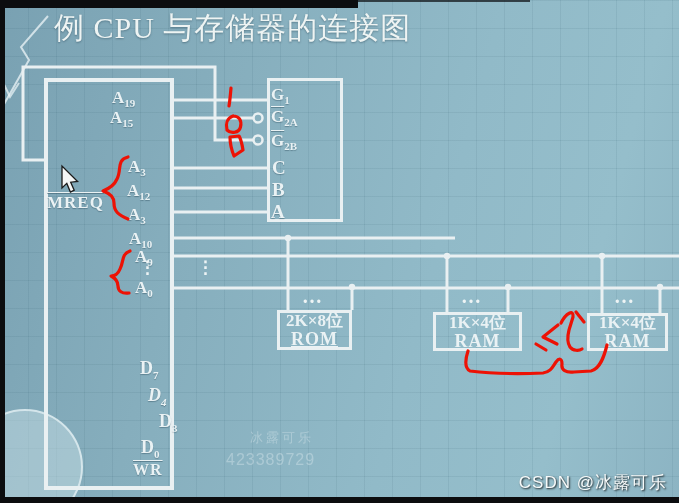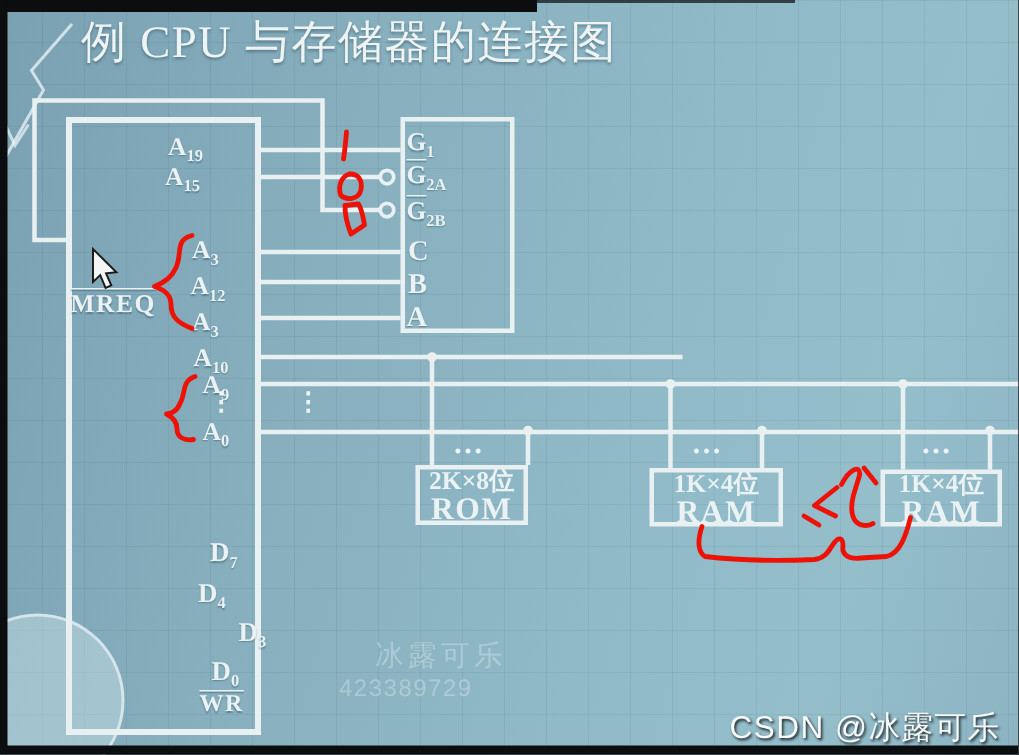--- a/index.html
+++ b/index.html
@@ -33,34 +33,34 @@
   }
   .dots-v{
     position:absolute;color:#eef4f5;font-weight:bold;font-size:17px;line-height:9px;
     white-space:pre;text-align:center;
   }
   .chip{
     display:flex;flex-direction:column;align-items:center;justify-content:center;
     color:#eaf2f4;font-weight:bold;text-align:center;
   }
   .chip .cap{font-size:17px;line-height:18px;}
-  .chip .typ{font-size:21px;line-height:18px;letter-spacing:1px;}
+  .chip .typ{font-size:18px;line-height:18px;letter-spacing:1px;text-decoration:underline;}
   .decor-circle{
     position:absolute;left:-33px;top:409px;width:116px;height:116px;border-radius:50%;
     background:rgba(210,230,237,0.42);border:2px solid rgba(240,248,250,0.65);
     box-sizing:border-box;
   }
   .wm-center{
     position:absolute;left:226px;top:427px;color:rgba(235,243,245,0.34);
     font-family:"Liberation Sans","DejaVu Sans",sans-serif;line-height:22px;
   }
-  .wm-center .l1{font-size:19px;letter-spacing:3px;padding-left:24px;}
+  .wm-center .l1{font-size:13px;letter-spacing:3px;padding-left:24px;}
   .wm-center .l2{font-size:16px;letter-spacing:1px;}
   .wm-csdn{
-    position:absolute;right:12px;top:471px;color:#f7fafa;font-size:21px;
+    position:absolute;right:12px;top:471px;color:#f7fafa;font-size:17px;
     font-family:"Liberation Sans","DejaVu Sans",sans-serif;
     text-shadow:1px 1px 2px rgba(0,0,0,0.85);letter-spacing:1px;
   }
   svg{position:absolute;left:0;top:0;}
 </style>
 </head>
 <body>
 
 <div class="stage">
 
@@ -129,21 +129,21 @@
   <span class="pin" style="left:110px;top:108px;"><span>A</span><sub>15</sub></span>
   <span class="pin ov" style="left:47px;top:153px;letter-spacing:1px;margin-top:40px;"><span>MREQ</span></span>
   <span class="pin" style="left:128px;top:157px;"><span>A</span><sub>3</sub></span>
   <span class="pin" style="left:127px;top:181px;"><span>A</span><sub>12</sub></span>
   <span class="pin" style="left:128px;top:205px;"><span>A</span><sub>3</sub></span>
   <span class="pin" style="left:129px;top:229px;"><span>A</span><sub>10</sub></span>
   <span class="pin" style="left:135px;top:247px;"><span>A</span><sub>9</sub></span>
   <span class="dots-v" style="left:139px;top:263px;">⋮</span>
   <span class="pin" style="left:135px;top:278px;"><span>A</span><sub>0</sub></span>
   <span class="pin" style="left:140px;top:358px;font-size:18px;"><span>D</span><sub>7</sub></span>
-  <span class="pin" style="left:132px;top:385px;font-size:18px;"><span>D</span><sub>4</sub></span>
+  <span class="pin" style="left:148px;top:385px;font-size:18px;font-style:italic;"><span>D</span><sub>4</sub></span>
   <span class="pin" style="left:141px;top:411px;font-size:18px;margin-left:18px;"><span>D</span><sub>3</sub></span>
   <span class="pin" style="left:141px;top:437px;font-size:18px;"><span>D</span><sub>0</sub></span>
   <span class="pin ov" style="left:133px;top:460px;font-size:16px;letter-spacing:1px;"><span>WR</span></span>
 
   <span class="dots-v" style="left:197px;top:263px;">⋮</span>
 
   <span class="pin" style="left:271px;top:85px;"><span>G</span><sub>1</sub></span>
   <span class="pin" style="left:271px;top:107px;"><span class="ov">G</span><sub>2A</sub></span>
   <span class="pin" style="left:271px;top:131px;"><span class="ov">G</span><sub>2B</sub></span>
   <span class="pin bigpin" style="left:272px;top:158px;"><span>C</span></span>

